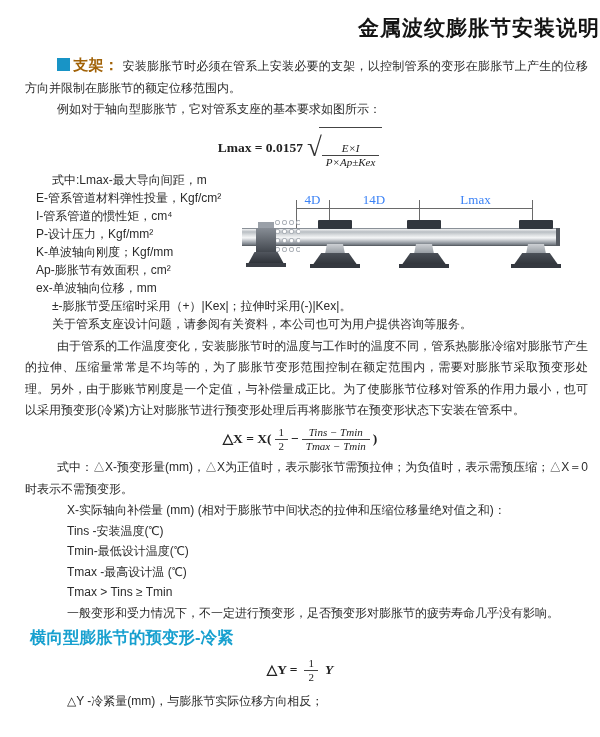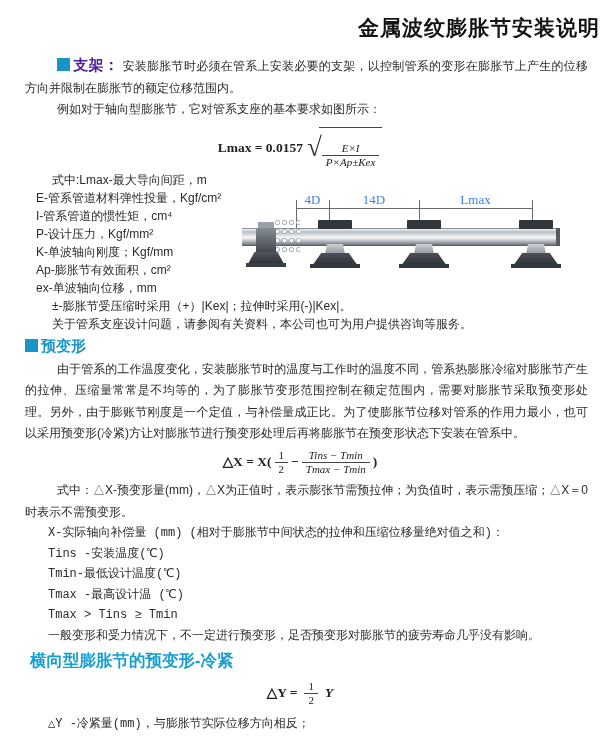--- a/index.html
+++ b/index.html
@@ -1,28 +1,28 @@
 <!DOCTYPE html>
 <html><head>
 <meta charset="utf-8">
 <style>
   html,body{margin:0;padding:0;background:#fff;}
   .page{position:relative;width:600px;height:737px;background:#ffffff;overflow:hidden;
         font-family:"Liberation Sans",sans-serif;color:#2b2b2b;}
   
   .title{margin:14px 0 12px 0;text-align:right;font-size:21px;font-weight:bold;color:#141414;letter-spacing:1px;}
   .sq{display:inline-block;width:13px;height:13px;background:#1894c6;vertical-align:-1px;margin-right:3px;}
-  .blue-label{font-size:15px;font-weight:bold;color:#4c1d95;}
+  .blue-label{font-size:15px;font-weight:bold;color:#a16207;}
   .h2{margin:4px 0 0 25px;font-size:15px;font-weight:bold;color:#1894c6;}
   .h3{margin:0 0 0 62px;font-size:16px;font-weight:bold;color:#17a0cf;height:20px;}
   .h4{margin:0 0 0 30px;font-size:16.5px;font-weight:bold;color:#17a0cf;height:22px;}
   
   .para{margin:0 12px 0 25px;font-size:12px;line-height:21.5px;text-align:justify;text-indent:32px;}
   .para.first{margin-top:12px;}
-  .line{margin-left:48px;font-size:12px;line-height:20.5px;font-family:Liberation Mono, monospace;}
+  .line{margin-left:67px;font-size:12px;line-height:20.5px;}
   
   .varlist{margin:2px 0 0 36px;font-size:12px;line-height:18px;width:268px;}
   .varlist .vi{white-space:nowrap;}
   .varlist .flush{margin-left:16px;}
   .varlist .note{margin-left:16px;white-space:normal;width:540px;}
   
   .formula{text-align:center;font-family:"Liberation Serif",serif;color:#222;}
   .f1{margin:6px 0 2px 0;}
   .f2{margin:4px 0 4px 0;}
   .f3{margin:8px 0 6px 0;}
@@ -125,21 +125,20 @@
       <div class="s-base"></div>
     </div>
     <div class="support s4">
       <div class="s-clamp"></div>
       <div class="s-neck"></div>
       <div class="s-foot"></div>
       <div class="s-base"></div>
     </div>
   </div>
 
-  <div class="h2"><span class="sq"></span><span>预变形</span></div>
   <div class="para" style="margin-top:3px">由于管系的工作温度变化，安装膨胀节时的温度与工作时的温度不同，管系热膨胀冷缩对膨胀节产生的拉伸、压缩量常常是不均等的，为了膨胀节变形范围控制在额定范围内，需要对膨胀节采取预变形处理。另外，由于膨账节刚度是一个定值，与补偿量成正比。为了使膨胀节位移对管系的作用力最小，也可以采用预变形(冷紧)方让对膨胀节进行预变形处理后再将膨胀节在预变形状态下安装在管系中。</div>
 
   <div class="formula f2">
     <span class="fb">△X = X(</span><span class="frac"><span class="ft">1</span><span class="fd">2</span></span><span class="fb">−</span><span class="frac fit"><span class="ft">Tins − Tmin</span><span class="fd">Tmax − Tmin</span></span><span class="fb">)</span>
   </div>
   <div class="para" style="margin-top:2px">式中：△X-预变形量(mm)，△X为正值时，表示膨张节需预拉伸；为负值时，表示需预压缩；△X＝0时表示不需预变形。</div>
   <div class="line">X-实际轴向补偿量 (mm) (相对于膨胀节中间状态的拉伸和压缩位移量绝对值之和)：</div>
   <div class="line">Tins -安装温度(℃)</div>
   <div class="line">Tmin-最低设计温度(℃)</div>
   <div class="line">Tmax -最高设计温 (℃)</div>

